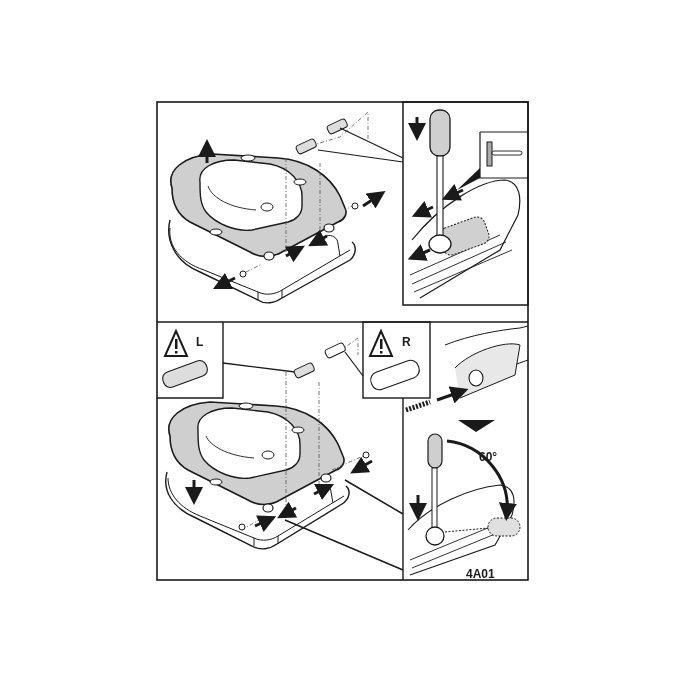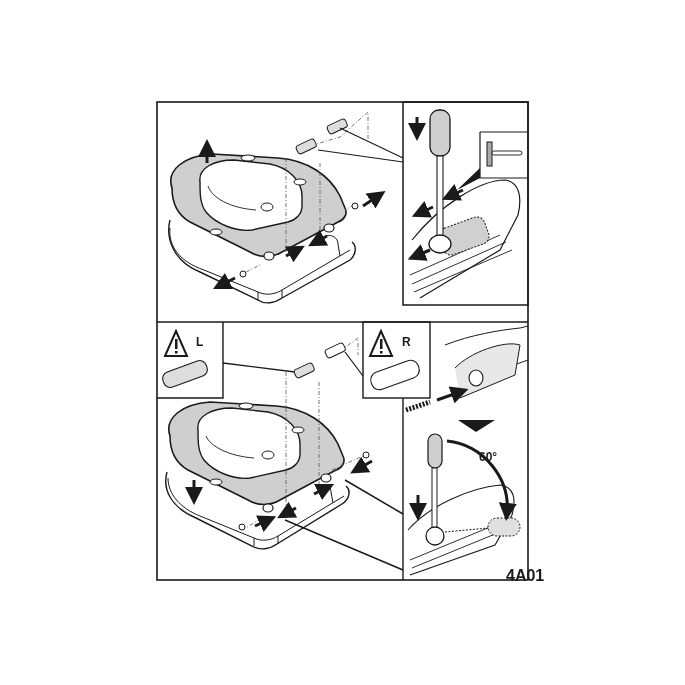--- a/index.html
+++ b/index.html
@@ -1,19 +1,19 @@
 <!DOCTYPE html>
 <html><head>
 <meta charset="utf-8">
 <style>
   html, body { margin:0; padding:0; background:#ffffff; }
   body { width:685px; height:685px; position:relative; overflow:hidden; font-family:"Liberation Sans", sans-serif; }
   #canvas { position:absolute; left:0; top:0; width:685px; height:685px; }
   .lbl { font-family:"Liberation Sans", sans-serif; font-weight:bold; fill:#1a1a1a; }
-  .code { position:absolute; left:506px; top:567px; font-size:16px; font-weight:bold; color:#1a1a1a; font-family:"Liberation Sans", sans-serif; }
+  .code { position:absolute; left:466px; top:567px; font-size:12px; font-weight:bold; color:#1a1a1a; font-family:"Liberation Sans", sans-serif; }
 </style>
 </head>
 <body>
 
 <svg id="canvas" viewBox="0 0 685 685" xmlns="http://www.w3.org/2000/svg">
   <defs>
     <marker id="ah" markerWidth="6" markerHeight="6" refX="3" refY="3" orient="auto">
       <path d="M0,0 L6,3 L0,6 z" fill="#1a1a1a"></path>
     </marker>
   </defs>

